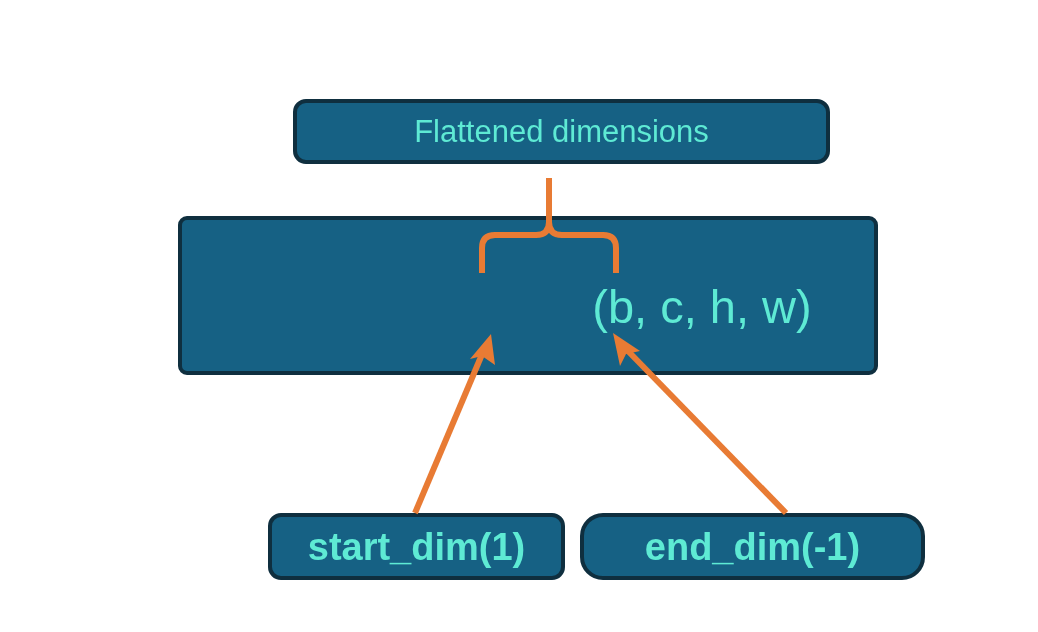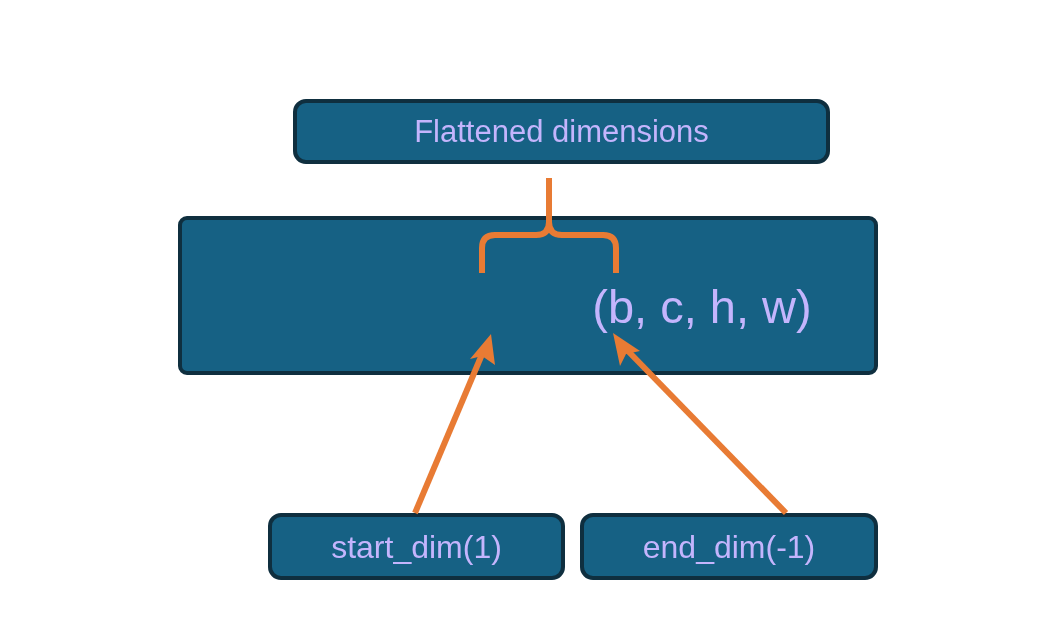--- a/index.html
+++ b/index.html
@@ -19,21 +19,21 @@
   }
   .node {
     position: absolute;
     box-sizing: border-box;
     background: #166184;
     border: 4px solid #0f2f3f;
     border-radius: 15px;
     display: flex;
     align-items: center;
     justify-content: center;
-    color: #c4b5fd;
+    color: #5eead4;
     text-align: center;
     line-height: 1;
     z-index: 2;
   }
   .node-label {
     display: block;
     white-space: nowrap;
   }
   #node-flattened {
     left: 293px;
@@ -66,26 +66,26 @@
   #node-start-dim {
     left: 268px;
     top: 513px;
     width: 297px;
     height: 67px;
     border-radius: 13px;
   }
   #node-end-dim {
     left: 580px;
     top: 513px;
-    width: 298px;
+    width: 345px;
     height: 67px;
-    border-radius: 13px;
+    border-radius: 23px;
   }
   #node-start-dim .node-label,
-  #node-end-dim .node-label { font-size: 32px; }
+  #node-end-dim .node-label { font-size: 38px; font-weight: bold; }
 
   #connectors {
     position: absolute;
     left: 0;
     top: 0;
     width: 1038px;
     height: 632px;
     z-index: 3;
     pointer-events: none;
   }

